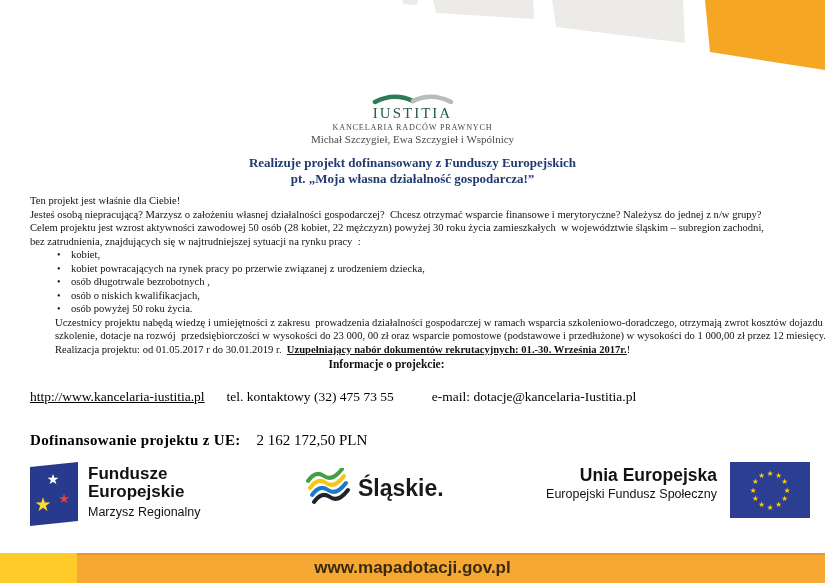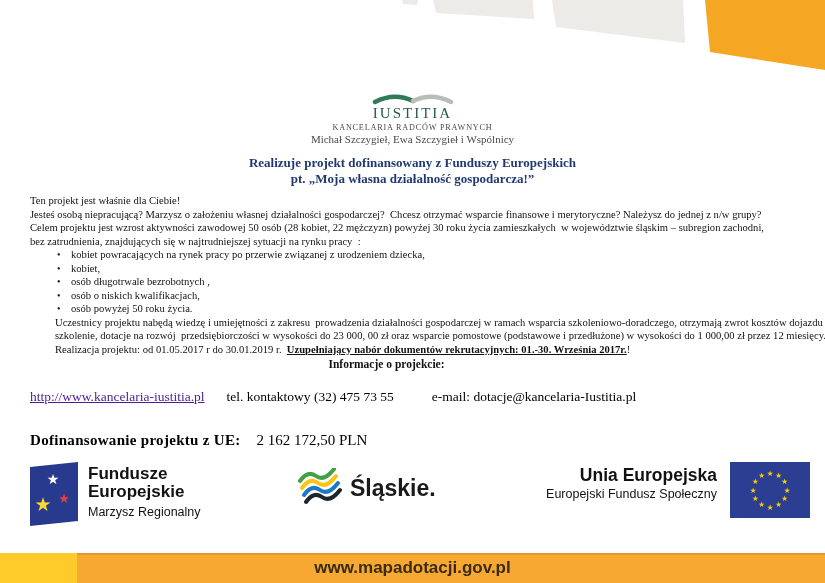--- a/index.html
+++ b/index.html
@@ -21,34 +21,34 @@
   
   .body{position:absolute;top:194px;left:30px;right:20px;font-size:10.6px;color:#111;}
   .bline{white-space:pre;line-height:13.5px;height:13.5px;overflow:visible;}
   .ind{padding-left:25px;}
   .bullet-item{display:flex;line-height:13.5px;height:13.5px;padding-left:27px;white-space:pre;}
   .bullet-item::before{content:"•";width:14px;flex:0 0 14px;font-size:10px;}
   .recruit{font-weight:bold;text-decoration:underline;}
   .info-heading{text-align:center;font-weight:bold;font-size:11.5px;line-height:14px;margin-top:.5px;width:92%;}
   
   .contact{position:absolute;top:389px;left:30px;font-size:13.5px;display:flex;align-items:baseline;white-space:pre;}
-  .contact a{color:#4c1d95;text-decoration:underline;}
+  .contact a{color:#000000;text-decoration:underline;}
   .contact .tel{margin-left:22px;}
   .contact .mail{margin-left:38px;}
   
   .funding{position:absolute;top:432px;left:30px;font-size:15px;display:flex;align-items:baseline;}
   .funding .lbl{font-weight:bold;letter-spacing:.3px;}
   .funding .amt{margin-left:16px;}
   
   .logos{position:absolute;top:460px;left:0;width:100%;height:66px;font-family:"Liberation Sans",sans-serif;}
   .fe-logo{position:absolute;left:30px;top:2px;display:flex;align-items:flex-start;}
   .fe-text{margin-left:10px;padding-top:3px;color:#121212;}
   .fe-line{font-weight:bold;font-size:17px;line-height:18px;}
   .fe-sub{font-size:12.5px;margin-top:4px;}
-  .sl-logo{position:absolute;left:296px;top:8px;display:flex;align-items:center;}
+  .sl-logo{position:absolute;left:304px;top:8px;display:flex;align-items:center;}
   .sl-text{font-weight:bold;font-size:23px;color:#1a1a1a;margin-left:8px;}
   .eu-logo{position:absolute;right:15px;top:2px;display:flex;align-items:flex-start;}
   .eu-text{text-align:right;padding-top:3px;color:#121212;}
   .eu-line{font-weight:bold;font-size:17.5px;line-height:20px;text-align:right;}
   .eu-sub{font-size:12.5px;margin-top:2px;}
   .eu-flag{margin-left:13px;}
   
   .footer{position:absolute;left:0;bottom:0;width:100%;height:30px;background:#f6a832;}
   .footer .yellow{position:absolute;left:0;top:0;width:77px;height:100%;background:#ffcb2a;}
   .footer .topline{position:absolute;left:77px;right:0;top:0;height:2px;background:#e9962a;}
@@ -81,22 +81,22 @@
     <div>Realizuje projekt dofinansowany z Funduszy Europejskich</div>
     <div>pt. „Moja własna działalność gospodarcza!”</div>
   </div>
 
   <div class="body">
     <div class="bline">Ten projekt jest właśnie dla Ciebie!</div>
     <div class="bline">Jesteś osobą niepracującą? Marzysz o założeniu własnej działalności gospodarczej?  Chcesz otrzymać wsparcie finansowe i merytoryczne? Należysz do jednej z n/w grupy?</div>
     <div class="bline">Celem projektu jest wzrost aktywności zawodowej 50 osób (28 kobiet, 22 mężczyzn) powyżej 30 roku życia zamieszkałych  w województwie śląskim – subregion zachodni,</div>
     <div class="bline">bez zatrudnienia, znajdujących się w najtrudniejszej sytuacji na rynku pracy  :</div>
 
+    <div class="bullet-item"><span>kobiet,</span></div>
     <div class="bullet-item"><span>kobiet powracających na rynek pracy po przerwie związanej z urodzeniem dziecka,</span></div>
-    <div class="bullet-item"><span>kobiet,</span></div>
     <div class="bullet-item"><span>osób długotrwale bezrobotnych ,</span></div>
     <div class="bullet-item"><span>osób o niskich kwalifikacjach,</span></div>
     <div class="bullet-item"><span>osób powyżej 50 roku życia.</span></div>
 
     <div class="bline ind">Uczestnicy projektu nabędą wiedzę i umiejętności z zakresu  prowadzenia działalności gospodarczej w ramach wsparcia szkoleniowo-doradczego, otrzymają zwrot kosztów dojazdu  na</div>
     <div class="bline ind">szkolenie, dotacje na rozwój  przedsiębiorczości w wysokości do 23 000, 00 zł oraz wsparcie pomostowe (podstawowe i przedłużone) w wysokości do 1 000,00 zł przez 12 miesięcy.</div>
     <div class="bline ind"><span>Realizacja projektu: od 01.05.2017 r do 30.01.2019 r.  </span><span class="recruit">Uzupełniający nabór dokumentów rekrutacyjnych: 01.-30. Września 2017r.</span><span>!</span></div>
     <div class="info-heading">Informacje o projekcie:</div>
   </div>
 

